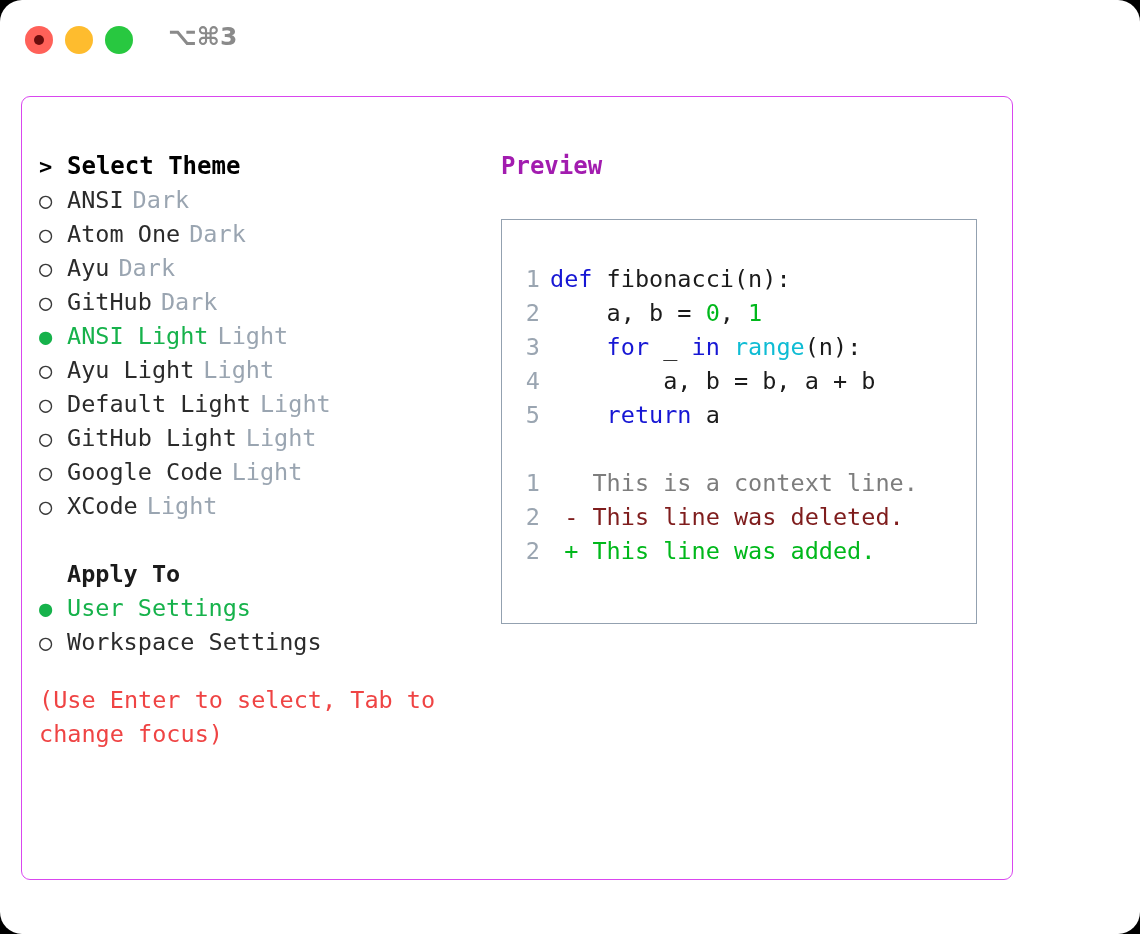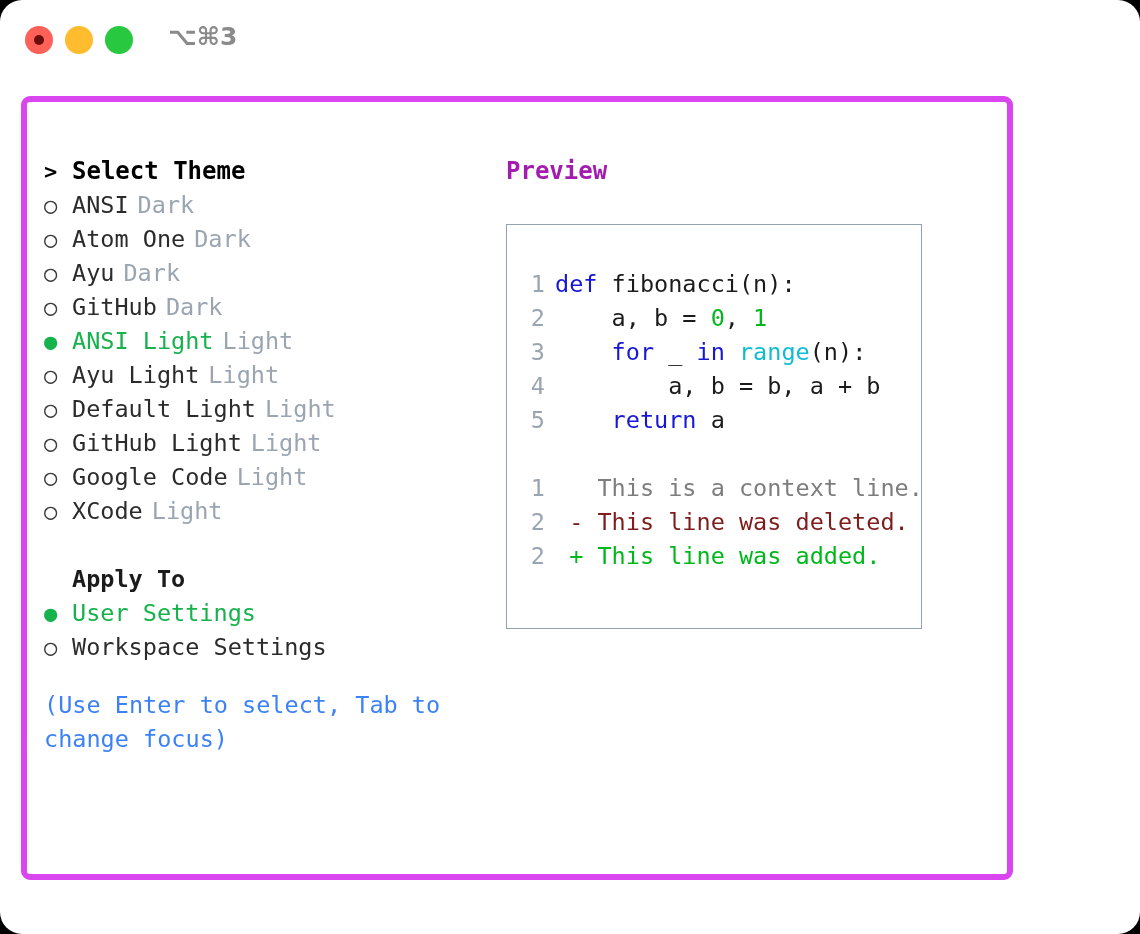--- a/index.html
+++ b/index.html
@@ -64,21 +64,21 @@
     white-space: nowrap;
   }
 
   
   #panel {
     position: absolute;
     left: 21px;
     top: 96px;
     width: 992px;
     height: 784px;
-    border: 6px solid #d946ef;
+    border: 1px solid #d946ef;
     border-radius: 9px;
     box-sizing: border-box;
     background: #ffffff;
   }
 
   
   #left-col {
     position: absolute;
     left: 17px;
     top: 52px;
@@ -129,42 +129,42 @@
 
   .row.apply-selected .apply-name { color: #16b24b; }
   .apply-name { color: #2b2b2b; }
 
   #spacer-1 { height: 34px; }
 
   #hint {
     margin-top: 24px;
     font-size: 23.5px;
     line-height: 34px;
-    color: #3b82f6;
+    color: #ef4444;
     width: 400px;
   }
 
   
   #right-col {
     position: absolute;
     left: 479px;
     top: 52px;
     width: 490px;
   }
 
   #preview-title {
     font-size: 24px;
     font-weight: bold;
     color: #a21caf;
     line-height: 34px;
   }
 
   #preview-box {
     margin-top: 36px;
-    width: 416px;
+    width: 476px;
     height: 405px;
     border: 1px solid #93a1b0;
     box-sizing: border-box;
     background: #ffffff;
     position: relative;
     padding-left: 16px;
   }
 
   #code-area {
     position: absolute;

